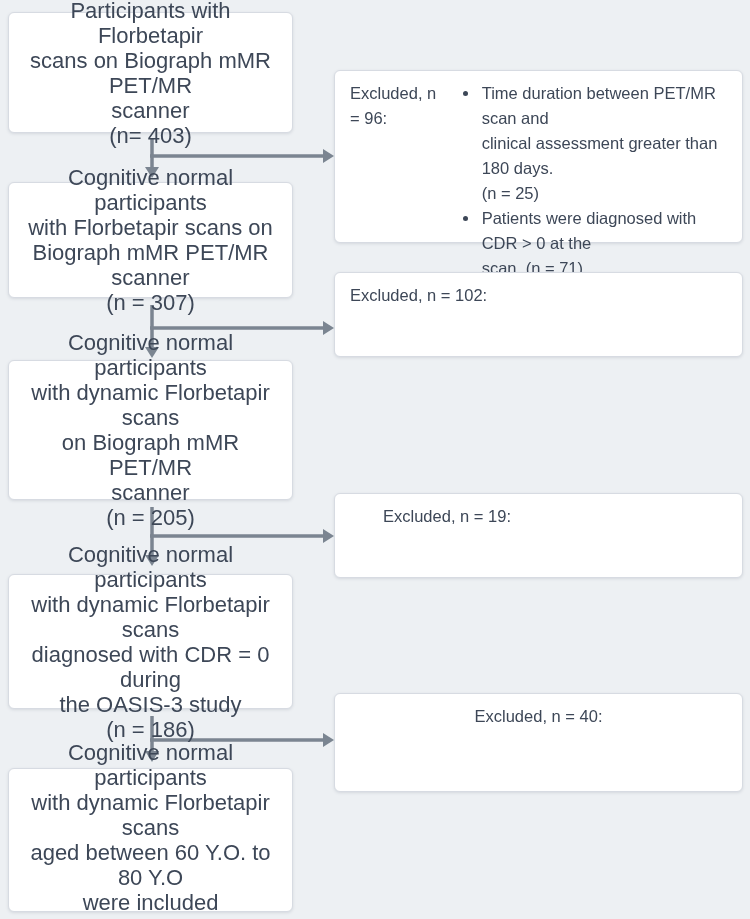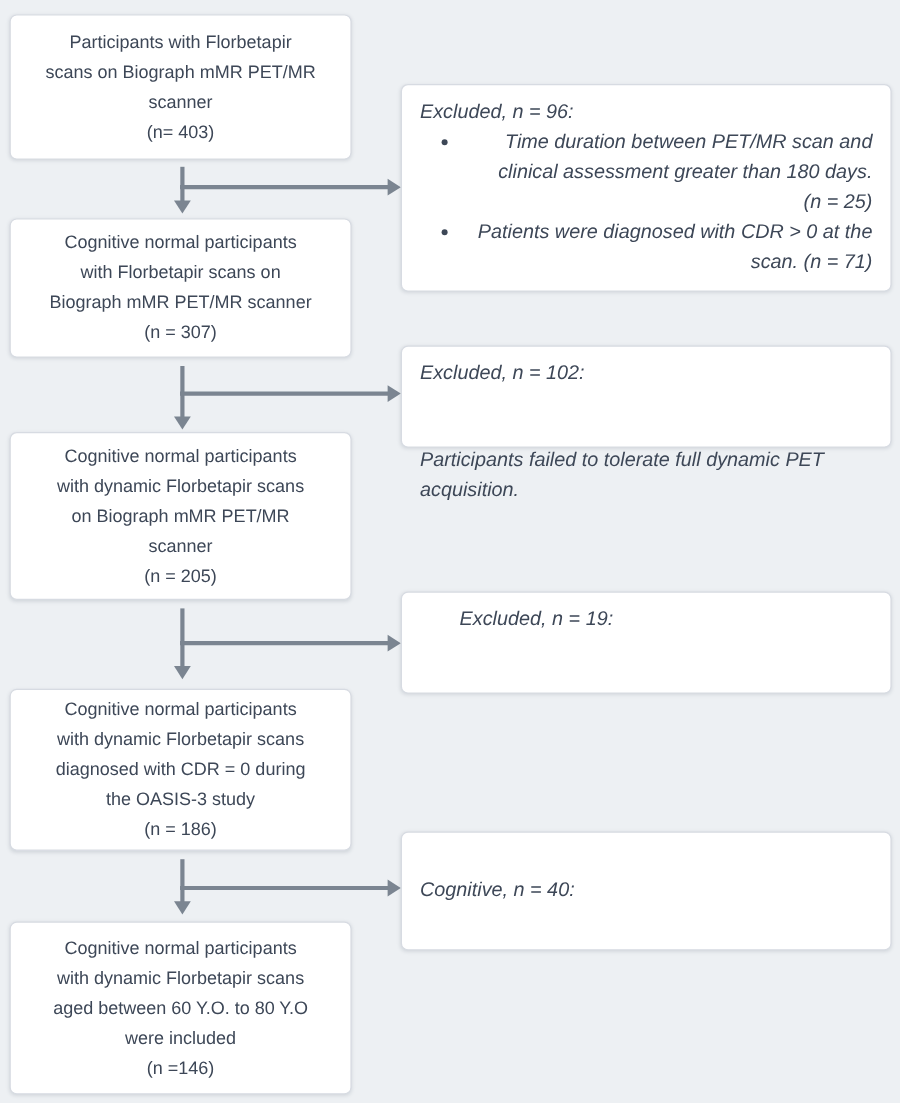--- a/index.html
+++ b/index.html
@@ -12,31 +12,31 @@
     font-family:"Liberation Sans", sans-serif;color:var(--text);
   }
   .stage{position:relative;width:750px;height:919px;overflow:hidden;}
   .box{
     position:absolute;box-sizing:border-box;background:var(--box_bg);
     border:1.5px solid var(--box_border);border-radius:6px;
     box-shadow:0 1px 3px rgba(100,110,130,.18);
   }
   .step{
     left:8px;width:285px;display:flex;align-items:center;justify-content:center;
-    text-align:center;font-size:15px;line-height:25px;padding:6px 10px;
+    text-align:center;font-size:22px;line-height:25px;padding:6px 10px;
   }
   .step .step-text{white-space:pre-line;}
   .exclusion{
     left:334px;width:409px;font-size:16.5px;line-height:25px;
-    padding:10px 15px;display:flex;flex-direction:column;justify-content:flex-start;font-style:italic;
+    padding:10px 15px;display:flex;flex-direction:row;justify-content:flex-start;
   }
   .exclusion.center-v{justify-content:center;}
   .exclusion .title{margin:0;}
   .exclusion .body{margin:0;white-space:pre-line;}
-  ul.bullets{margin:0;padding:0 0 0 34px;list-style:disc;text-align:right;}
+  ul.bullets{margin:0;padding:0 0 0 34px;list-style:disc;}
   ul.bullets li{white-space:pre-line;padding-left:2px;}
   svg.connectors{position:absolute;left:0;top:0;pointer-events:none;color:var(--arrow);}
   svg.connectors line{stroke:currentColor;stroke-width:3.5;}
   svg.connectors polygon{fill:currentColor;stroke:none;}
 </style>
 </head>
 <body>
 
 <div class="stage">
 
@@ -109,27 +109,25 @@
     <p class="title">Excluded, n = 96:</p>
     <ul class="bullets">
       <li>Time duration between PET/MR scan and
 clinical assessment greater than 180 days.
 (n = 25)</li>
       <li>Patients were diagnosed with CDR &gt; 0 at the
 scan. (n = 71)</li>
     </ul>
   </div>
 
-  <div class="box exclusion" style="top:288px;height:85px;gap:47px;">
+  <div class="box exclusion" style="top:272px;height:85px;gap:47px;">
     <p class="title">Excluded, n = 102:</p>
-    <p class="body">Participants failed to tolerate full dynamic PET
-acquisition.</p>
   </div>
 
   <div class="box exclusion" style="top:493px;height:85px;padding-left:48px;">
     <p class="title">Excluded, n = 19:</p>
   </div>
 
   <div class="box exclusion center-v" style="top:693px;height:99px;">
-    <p class="title">Cognitive, n = 40:</p>
+    <p class="title">Excluded, n = 40:</p>
   </div>
 
 </div>
 
 </body></html>

